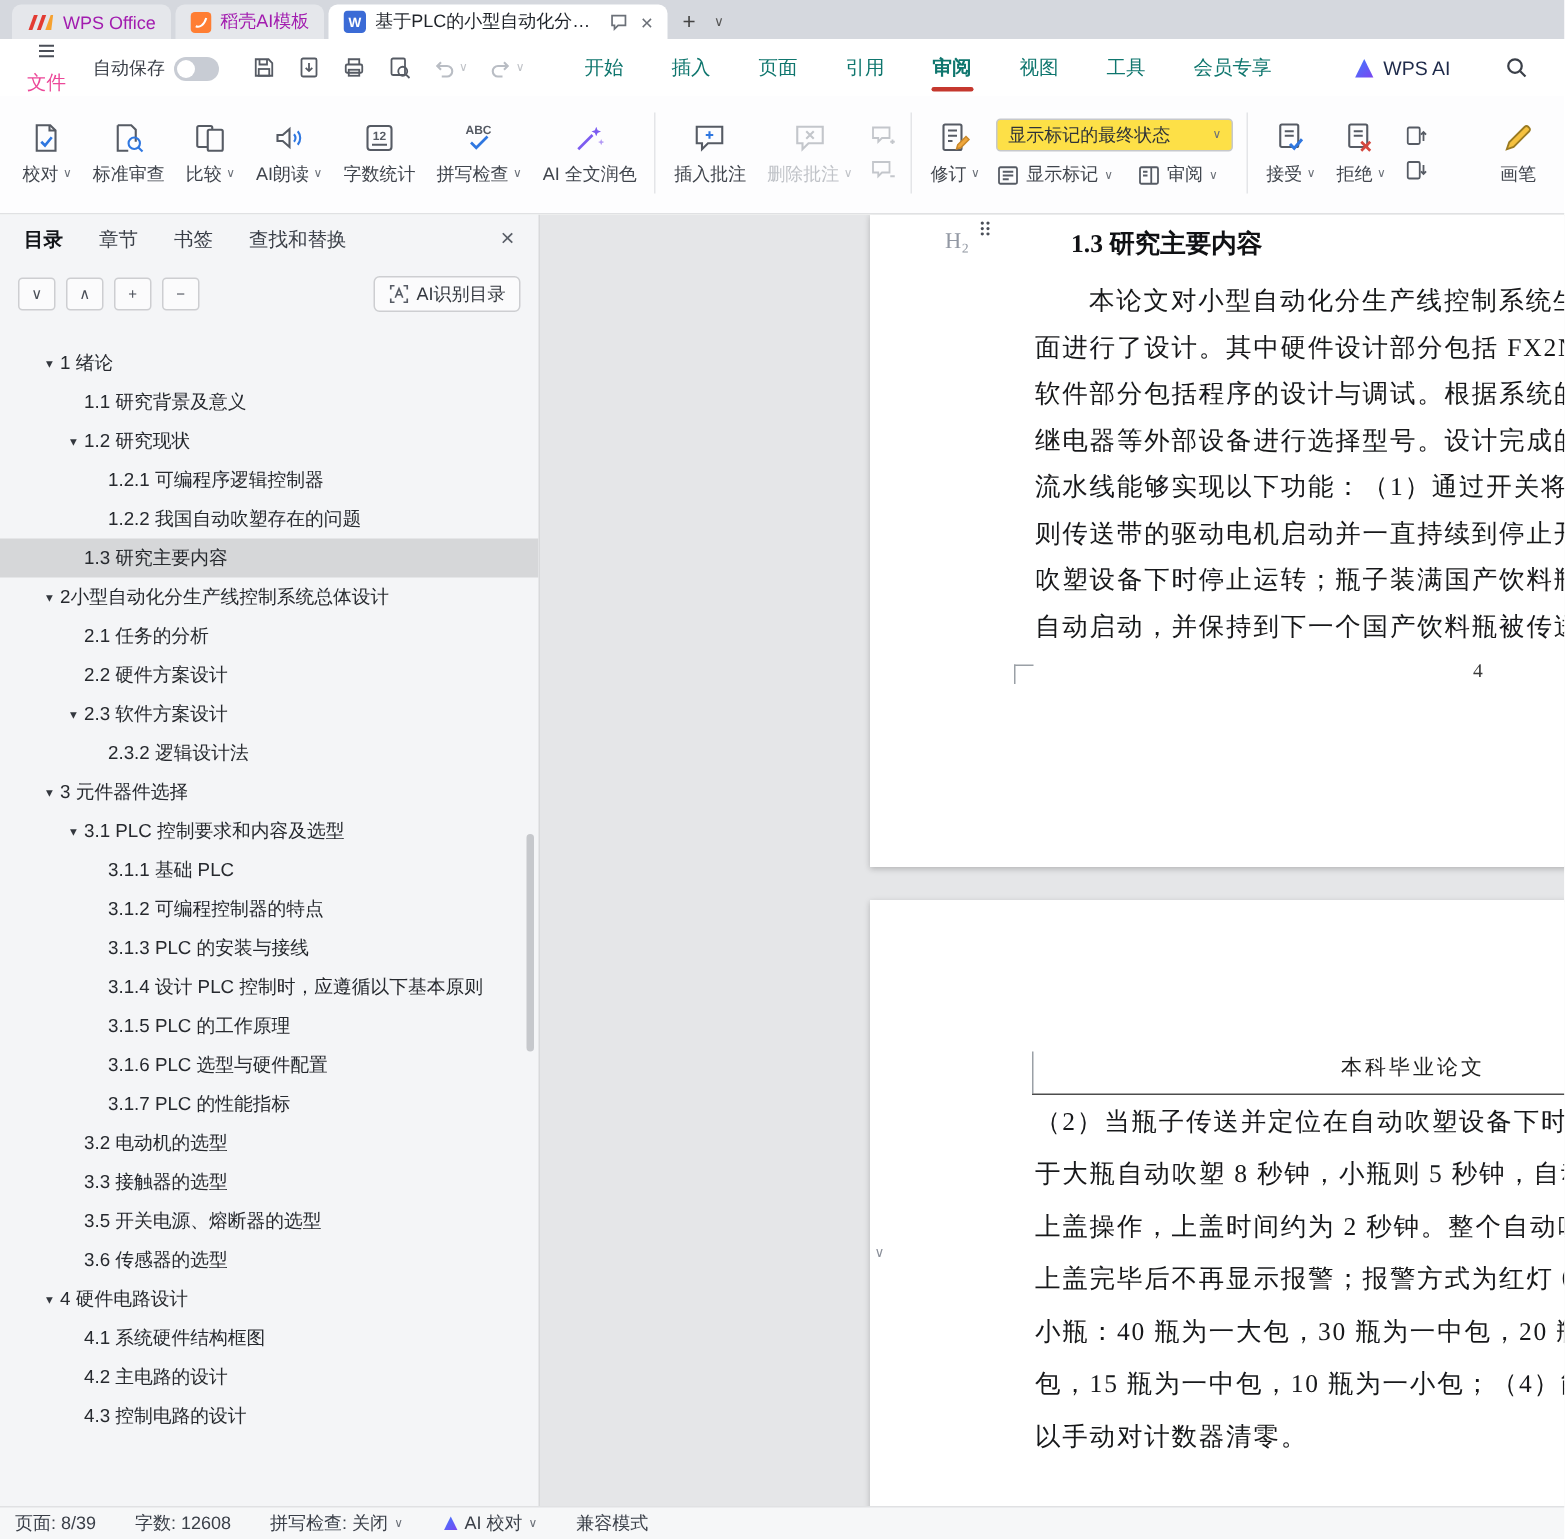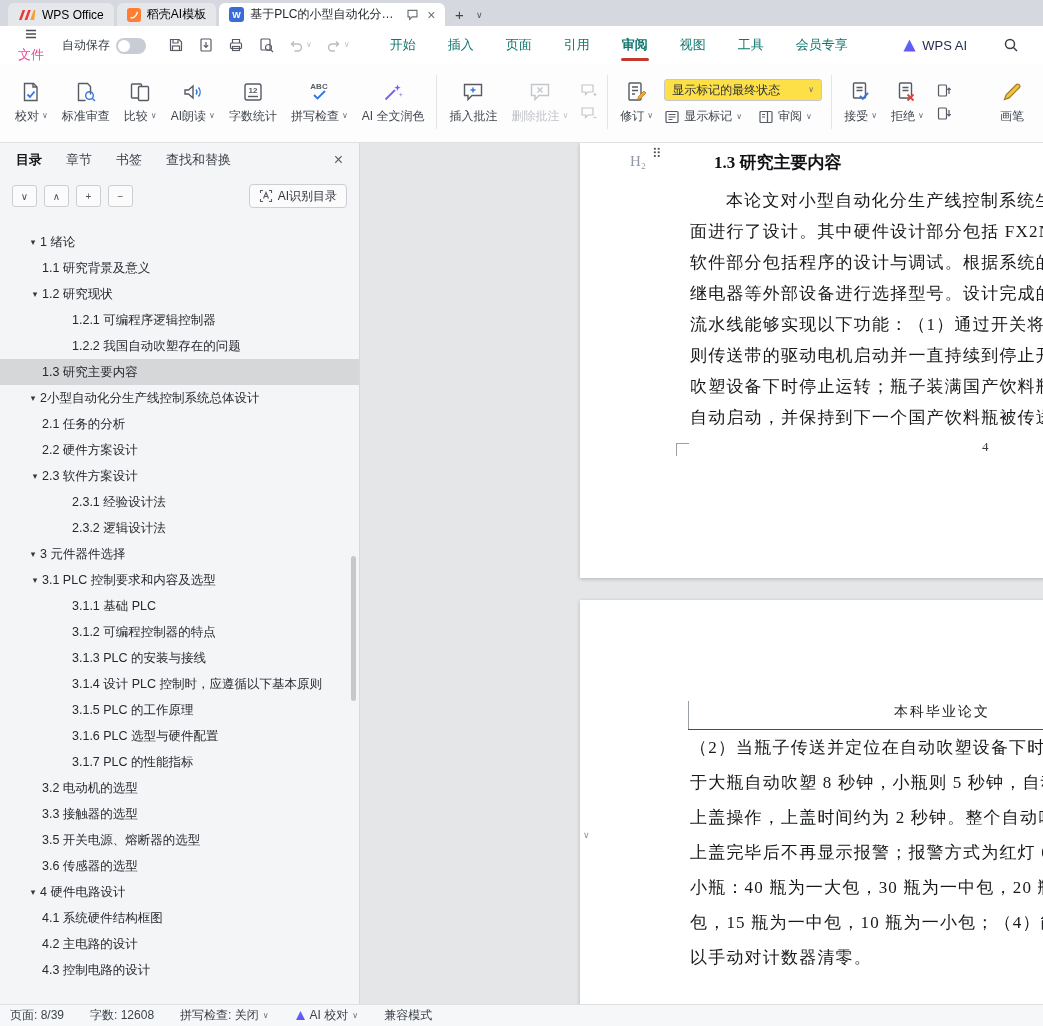--- a/index.html
+++ b/index.html
@@ -2,21 +2,21 @@
 <html><head>
 <meta charset="utf-8">
 <style>
   * { margin:0; padding:0; box-sizing:border-box; }
   html,body { width:1043px; height:1026px; overflow:hidden; }
   body { font-family:"Liberation Sans","DejaVu Sans",sans-serif; font-size:12px; color:#333; background:#fff; }
   .app { width:1043px; height:1026px; display:flex; flex-direction:column; }
 
   
   .tabbar { height:26px; background:#d5d8de; display:flex; align-items:flex-end; padding-left:8px; flex:none; }
-  .tab { height:23px; display:flex; align-items:center; gap:6px; padding:0 10px; border-radius:6px 6px 0 0; font-size:12px; color:#000000; margin-right:3px; white-space:nowrap; }
+  .tab { height:23px; display:flex; align-items:center; gap:6px; padding:0 10px; border-radius:6px 6px 0 0; font-size:12px; color:#a21caf; margin-right:3px; white-space:nowrap; }
   .tab.inactive { background:#e5e7eb; }
   .tab.active { background:#ffffff; color:#1f2329; }
   .tab .tlabel { max-width:150px; overflow:hidden; text-overflow:ellipsis; }
   .tab .x { color:#6b7078; font-size:14px; margin-left:2px; }
   .tab-plus { width:22px; height:23px; display:flex; align-items:center; justify-content:center; font-size:15px; color:#444; }
   .tab-chev { width:18px; height:23px; display:flex; align-items:center; justify-content:center; font-size:9px; color:#555; }
 
   
   .menubar { height:38px; background:#fff; display:flex; align-items:center; padding:0 14px 0 10px; flex:none; }
   .file-btn { display:flex; align-items:center; gap:5px; font-size:13px; color:#ec4899; padding:0 8px;flex-direction:column; }
@@ -55,21 +55,21 @@
   .side-tab.active { font-weight:bold; color:#121418; }
   .side-close { margin-left:auto; color:#5a5f68; font-size:16px; }
   .side-toolbar { height:38px; display:flex; align-items:center; padding:0 12px; gap:7px; flex:none; }
   .sq-btn { width:25px; height:22px; border:1px solid #cdced1; border-radius:3px; background:#fbfbfc; display:flex; align-items:center; justify-content:center; color:#4a4f58; font-size:10px; }
   .ai-toc-btn { margin-left:auto; height:24px; border:1px solid #cdced1; border-radius:4px; background:#fbfbfc; display:flex; align-items:center; gap:5px; padding:0 9px; font-size:12px; color:#33373e; }
   .toc { flex:1; overflow:hidden; padding-top:14px; }
   .toc-item { height:26px; display:flex; align-items:center; font-size:12.5px; color:#26292e; white-space:nowrap; overflow:hidden; }
   .toc-item .tri { width:14px; font-size:9px; color:#33373e; text-align:center; flex:none; }
   .toc-item .tlabel { overflow:hidden; text-overflow:clip; }
   .lvl0 { padding-left:26px; }
-  .lvl1 { padding-left:28px; }
+  .lvl1 { padding-left:42px; }
   .lvl2 { padding-left:58px; }
   .toc-item.selected { background:#d6d7d9; }
   .side-scroll { position:absolute; right:3px; top:413px; width:5px; height:145px; background:#c6c8cc; border-radius:2.5px; }
 
   
   .docarea { flex:1; background:#e5e6e8; position:relative; overflow:hidden; }
   .page { position:absolute; left:220px; width:810px; background:#fff; box-shadow:0 1px 4px rgba(0,0,0,.22); }
   .page1 { top:0; height:435px; }
   .page2 { top:457px; height:760px; }
   .docfont { font-family:"Liberation Serif","DejaVu Serif",serif; }
@@ -518,24 +518,20 @@
         <div class="toc-item lvl1">
             <span class="tri"></span>
             <span class="tlabel">2.2 硬件方案设计</span>
           </div>
         <div class="toc-item lvl1">
             <span class="tri">▾</span>
             <span class="tlabel">2.3 软件方案设计</span>
           </div>
         <div class="toc-item lvl2">
             <span class="tri"></span>
-            <span class="tlabel">2.3.1 经验设计法</span>
-          </div>
-        <div class="toc-item lvl2">
-            <span class="tri"></span>
             <span class="tlabel">2.3.2 逻辑设计法</span>
           </div>
         <div class="toc-item lvl0">
             <span class="tri">▾</span>
             <span class="tlabel">3 元件器件选择</span>
           </div>
         <div class="toc-item lvl1">
             <span class="tri">▾</span>
             <span class="tlabel">3.1 PLC 控制要求和内容及选型</span>
           </div>

